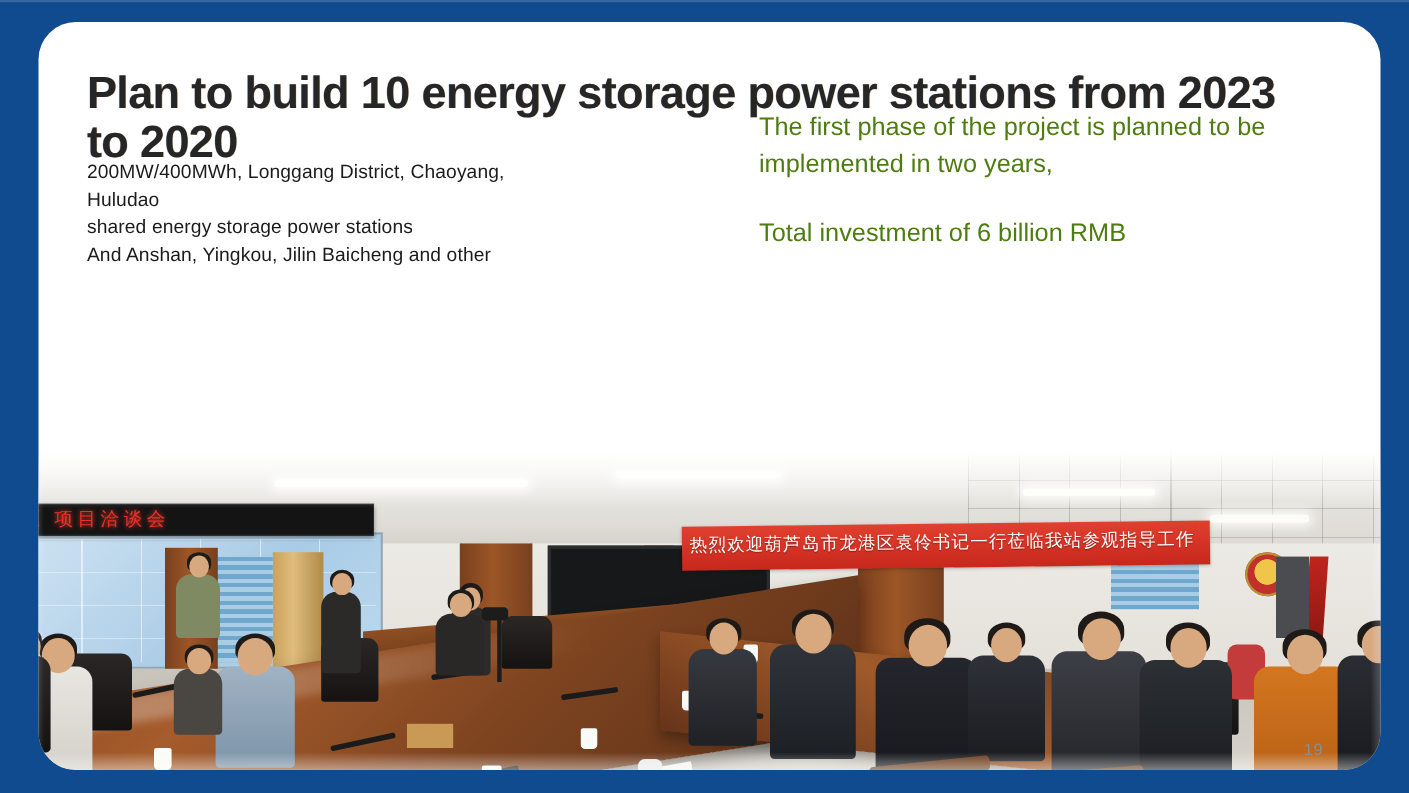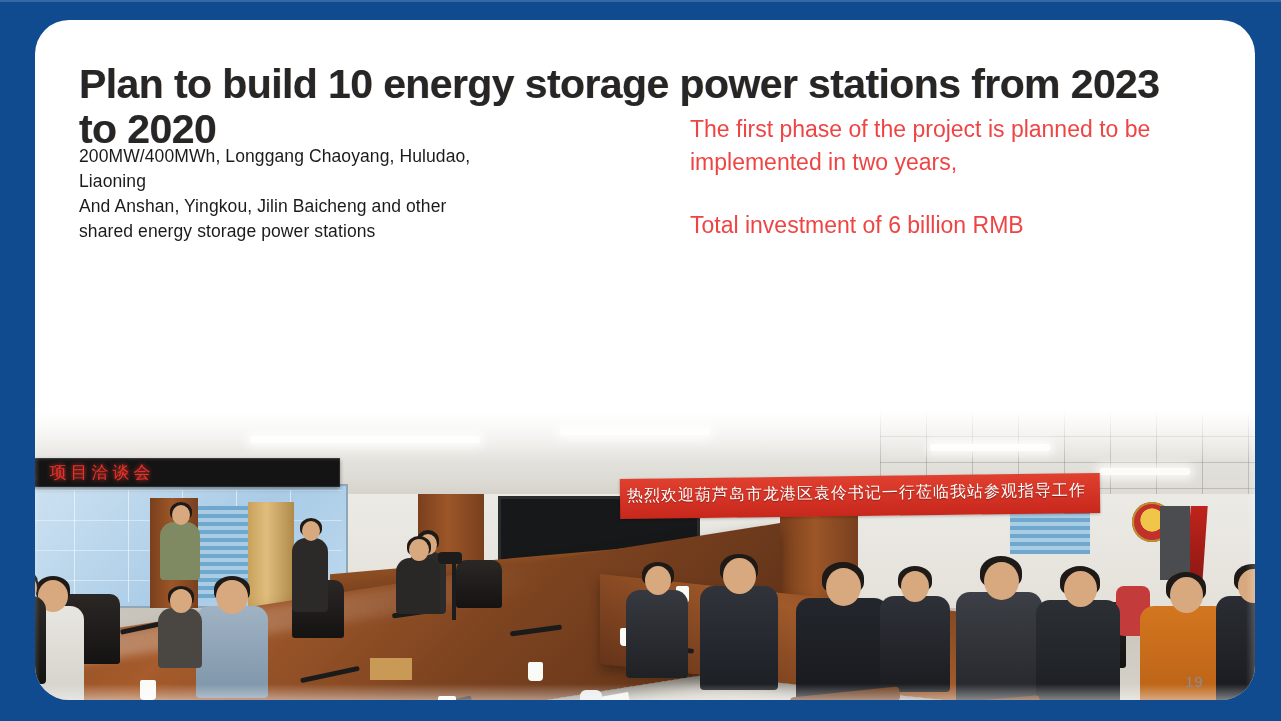--- a/index.html
+++ b/index.html
@@ -43,23 +43,23 @@
   #left-col{
     position:absolute;left:44px;top:124px;width:520px;
     font-size:17.5px;line-height:25px;
     color:#1b1b1b;
     letter-spacing:.1px;
   }
   #left-col .ln{white-space:nowrap;}
 
   
   #right-col{
-    position:absolute;left:655px;top:93px;width:470px;
+    position:absolute;left:655px;top:79px;width:470px;
     font-size:23px;line-height:33px;
-    color:#ef4444;
+    color:#4d7c0f;
   }
   #right-col .para{margin-bottom:30px;}
   #right-col .para:last-child{margin-bottom:0;}
 
   
   #photo-wrap{
     position:absolute;left:-35px;top:390px;width:1290px;height:310px;
     overflow:hidden;
   }
   #photo{
@@ -157,24 +157,24 @@
 </head>
 <body>
 
 <div id="slide-frame">
 
   <div id="slide-card">
 
     <h1 id="title">Plan to build 10 energy storage power stations from 2023 to 2020</h1>
 
     <div id="left-col">
-      <div class="ln">200MW/400MWh, Longgang Chaoyang, Huludao,</div>
-      <div class="ln">Liaoning</div>
+      <div class="ln">200MW/400MWh, Longgang District, Chaoyang,</div>
+      <div class="ln">Huludao</div>
+      <div class="ln">shared energy storage power stations</div>
       <div class="ln">And  Anshan, Yingkou, Jilin Baicheng and other</div>
-      <div class="ln">shared energy storage power stations</div>
     </div>
 
     <div id="right-col">
       <div class="para">The first phase of the project is planned to be implemented in two years,</div>
       <div class="para">Total investment of 6 billion RMB</div>
     </div>
 
     <div id="photo-wrap">
       <div id="photo">
 

